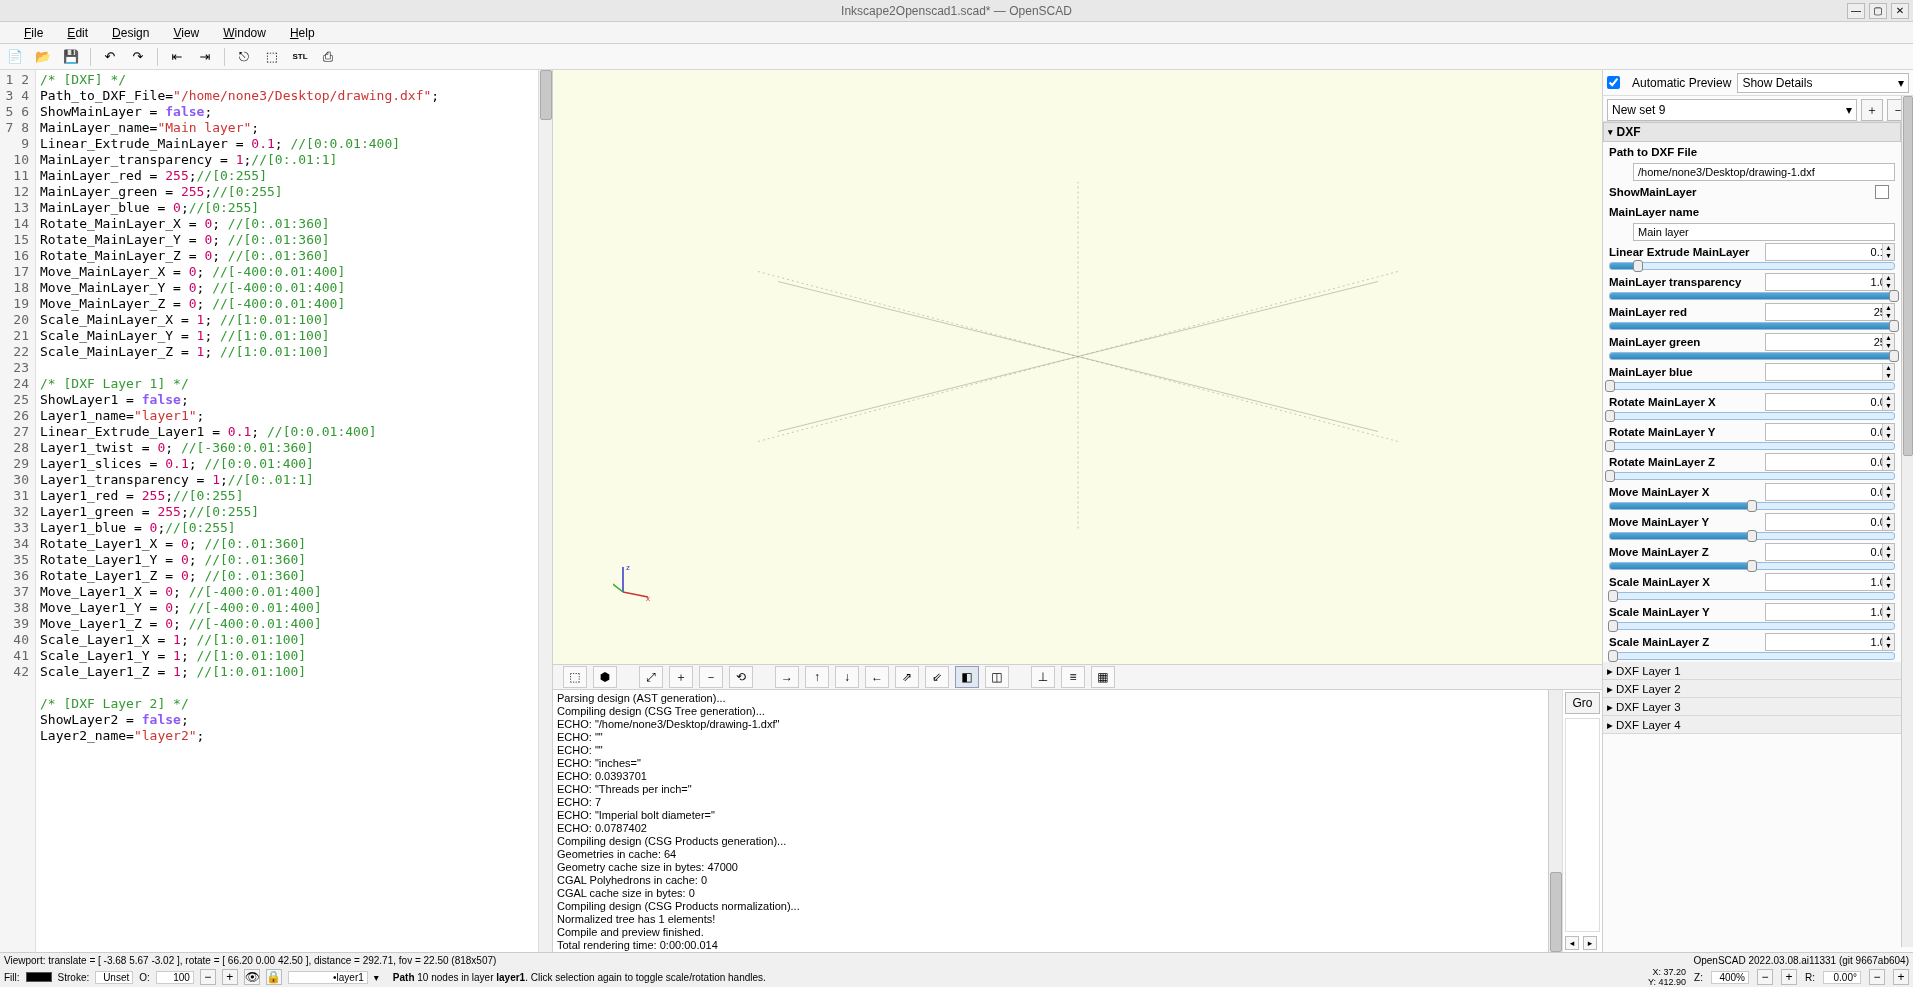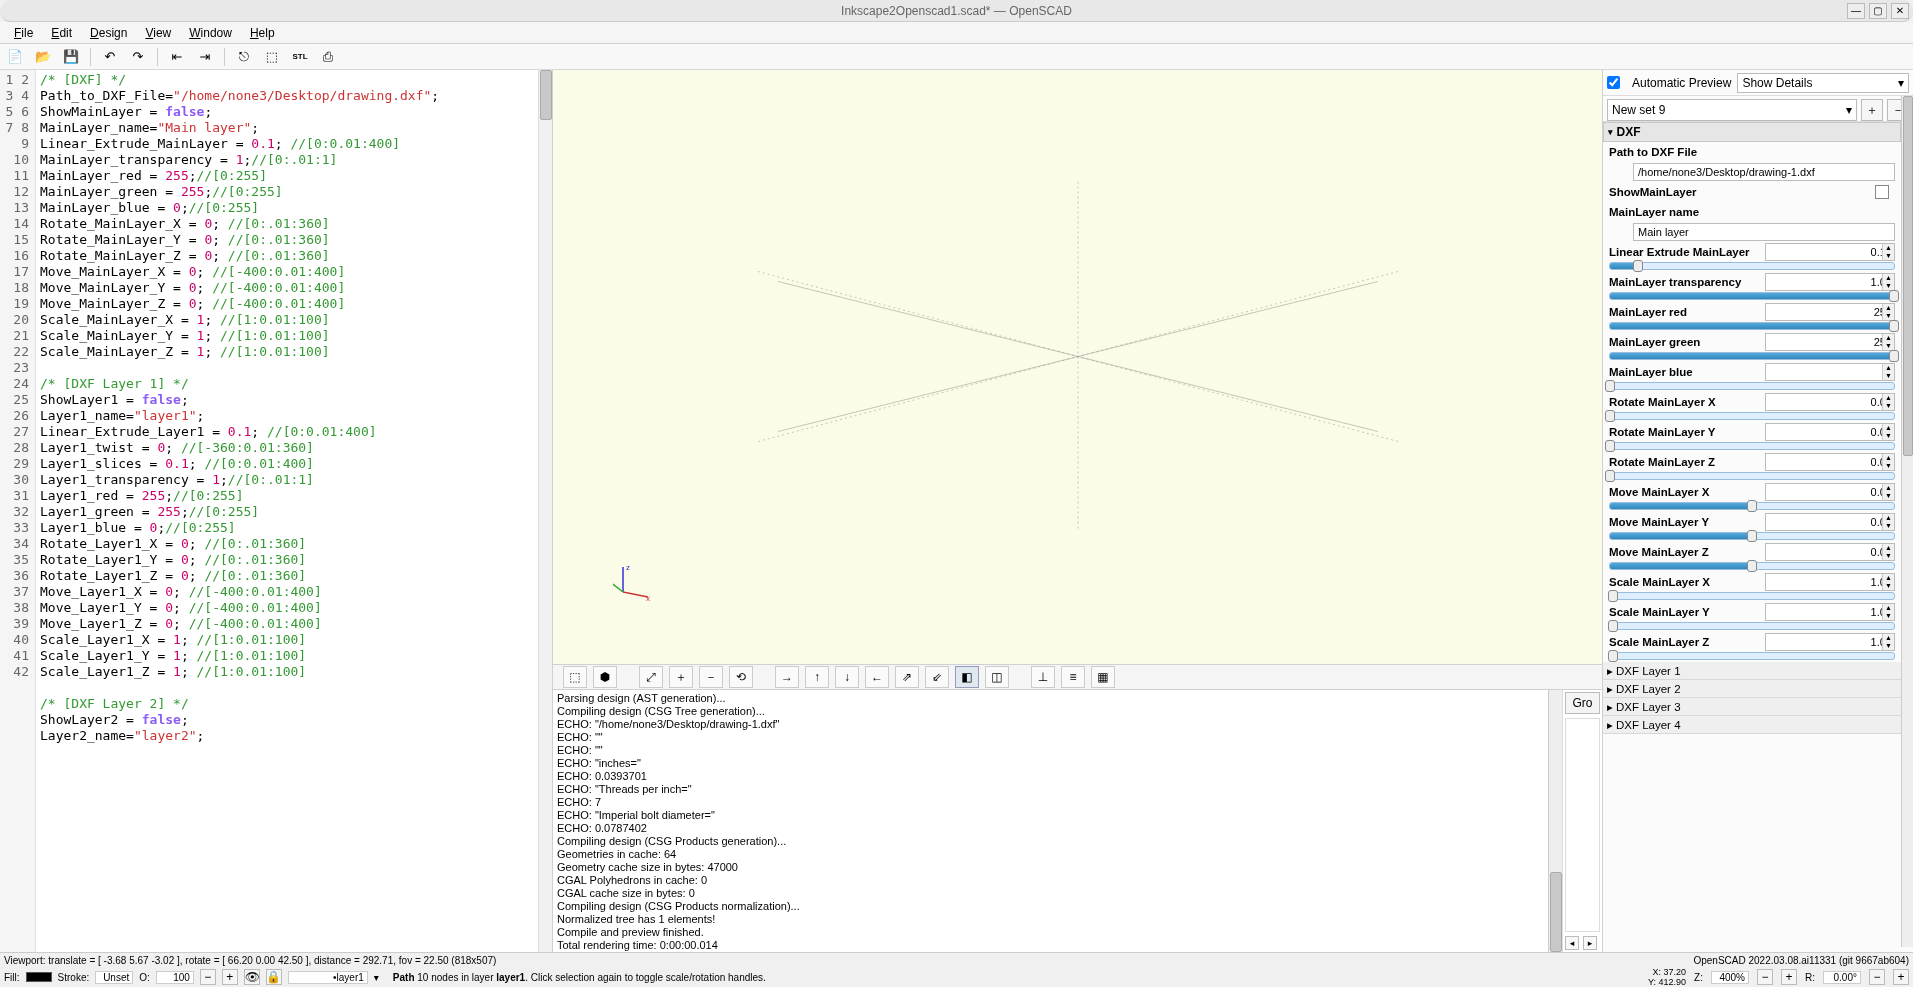--- a/index.html
+++ b/index.html
@@ -1,21 +1,21 @@
 <!DOCTYPE html>
 <html><head>
 <meta charset="utf-8">
 <style>
 * { box-sizing: border-box; margin: 0; padding: 0; }
 body { font-family: "Segoe UI", Arial, sans-serif; font-size: 12px; background: #f0f0f0; overflow: hidden; width: 1913px; height: 987px; }
-.titlebar { height: 22px; background: #e8e8e8; display: flex; align-items: center; justify-content: center; position: relative; border-bottom: 1px solid #ccc; border-radius: 11px; }
+.titlebar { height: 22px; background: #e8e8e8; display: flex; align-items: center; justify-content: center; position: relative; border-bottom: 1px solid #ccc; }
 .titlebar-text { font-size: 12px; color: #666; }
 .win-controls { position: absolute; right: 4px; display: flex; gap: 4px; }
 .win-btn { width: 18px; height: 16px; border: 1px solid #bbb; background: #eee; font-size: 10px; display: flex; align-items: center; justify-content: center; cursor: pointer; }
-.menubar { height: 22px; background: #f5f5f5; border-bottom: 1px solid #d0d0d0; display: flex; align-items: center; padding: 0 6px; gap: 2px; }
+.menubar { height: 22px; background: #f5f5f5; border-bottom: 1px solid #d0d0d0; display: flex; align-items: center; padding: 0 16px; gap: 8px; }
 .menu-item { padding: 2px 8px; font-size: 12px; cursor: pointer; }
 .menu-item u { text-decoration: underline; }
 .toolbar { height: 26px; background: #f8f8f8; border-bottom: 1px solid #d8d8d8; display: flex; align-items: center; padding: 0 4px; gap: 6px; }
 .tool-btn { width: 22px; height: 22px; border: 1px solid transparent; display: flex; align-items: center; justify-content: center; cursor: pointer; font-size: 13px; }
 .separator { width: 1px; height: 18px; background: #ccc; margin: 0 2px; }
 .main { display: flex; height: calc(100% - 22px - 22px - 26px - 35px); }
 .left-pane { position:relative; width: 553px; border-right: 1px solid #d0d0d0; background: #fff; display: flex; overflow: hidden; }
 .gutter { width: 36px; background: #f5f5f5; border-right: 1px solid #e0e0e0; font-family: "DejaVu Sans Mono", monospace; font-size: 13px; line-height: 16px; text-align: right; padding: 2px 6px 0 0; color: #666; }
 .code { flex: 1; font-family: "DejaVu Sans Mono", monospace; font-size: 13px; line-height: 16px; padding: 2px 0 0 4px; white-space: pre; overflow: hidden; color: #000; }
 .c-comment { color: #339933; }

